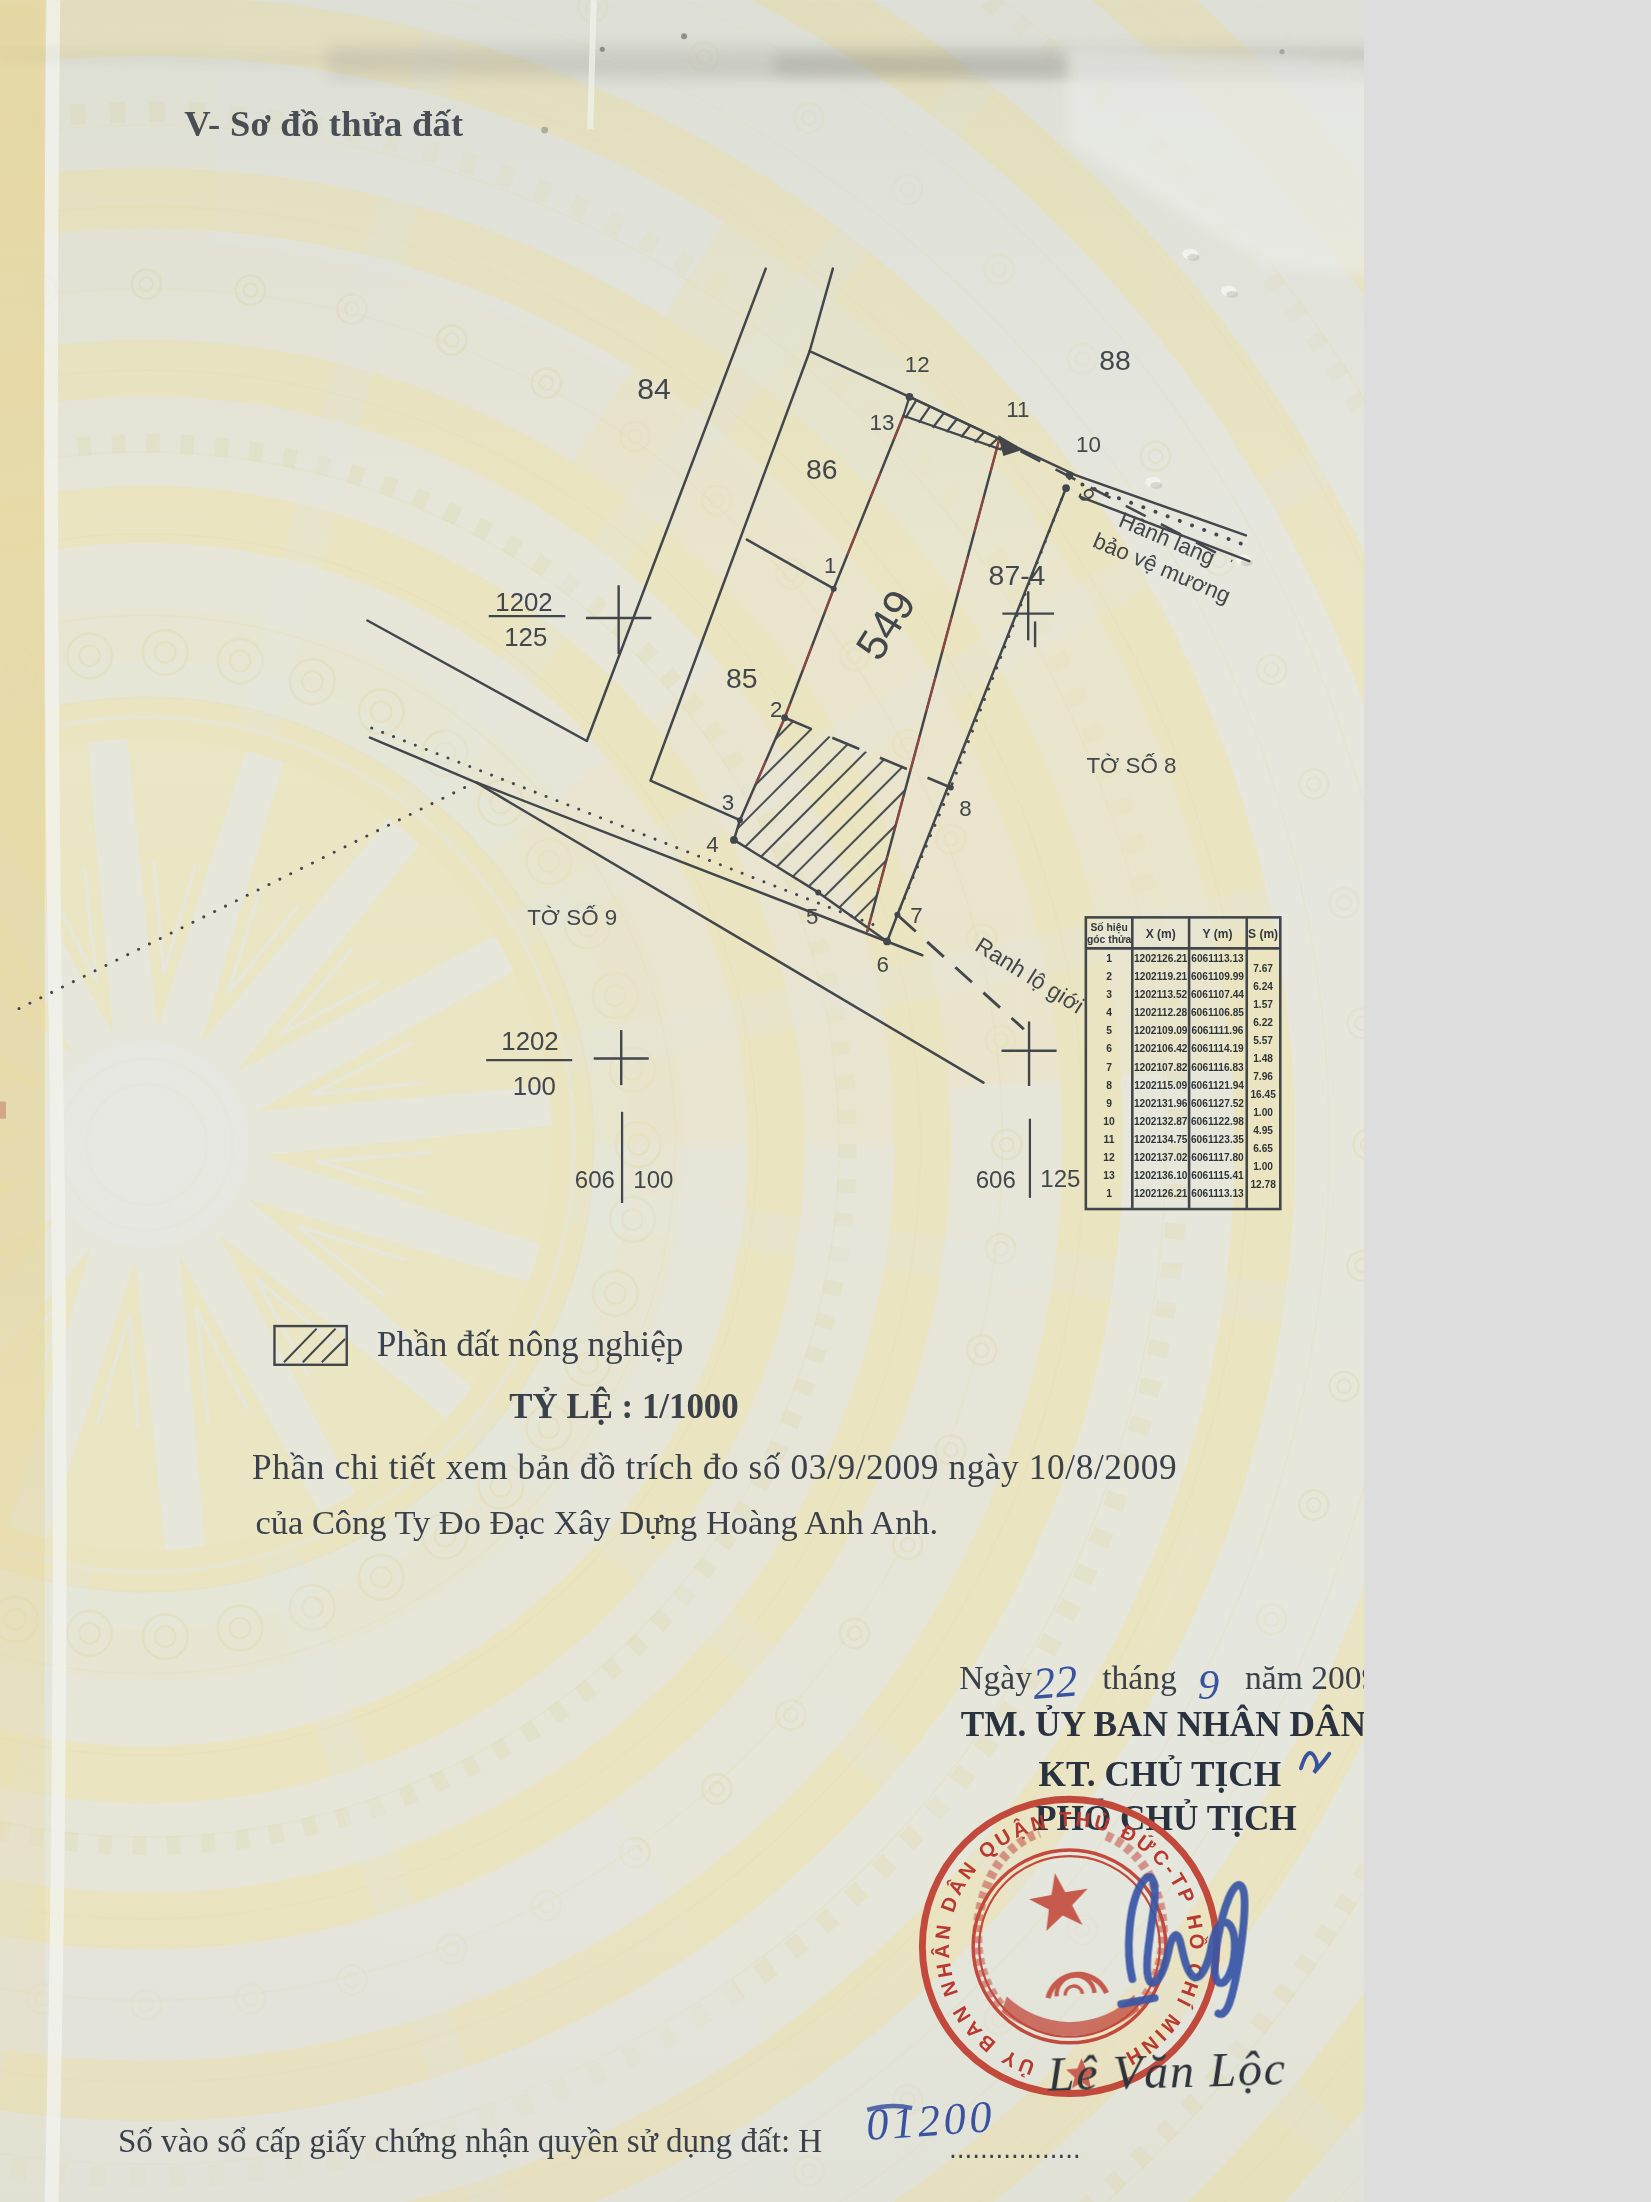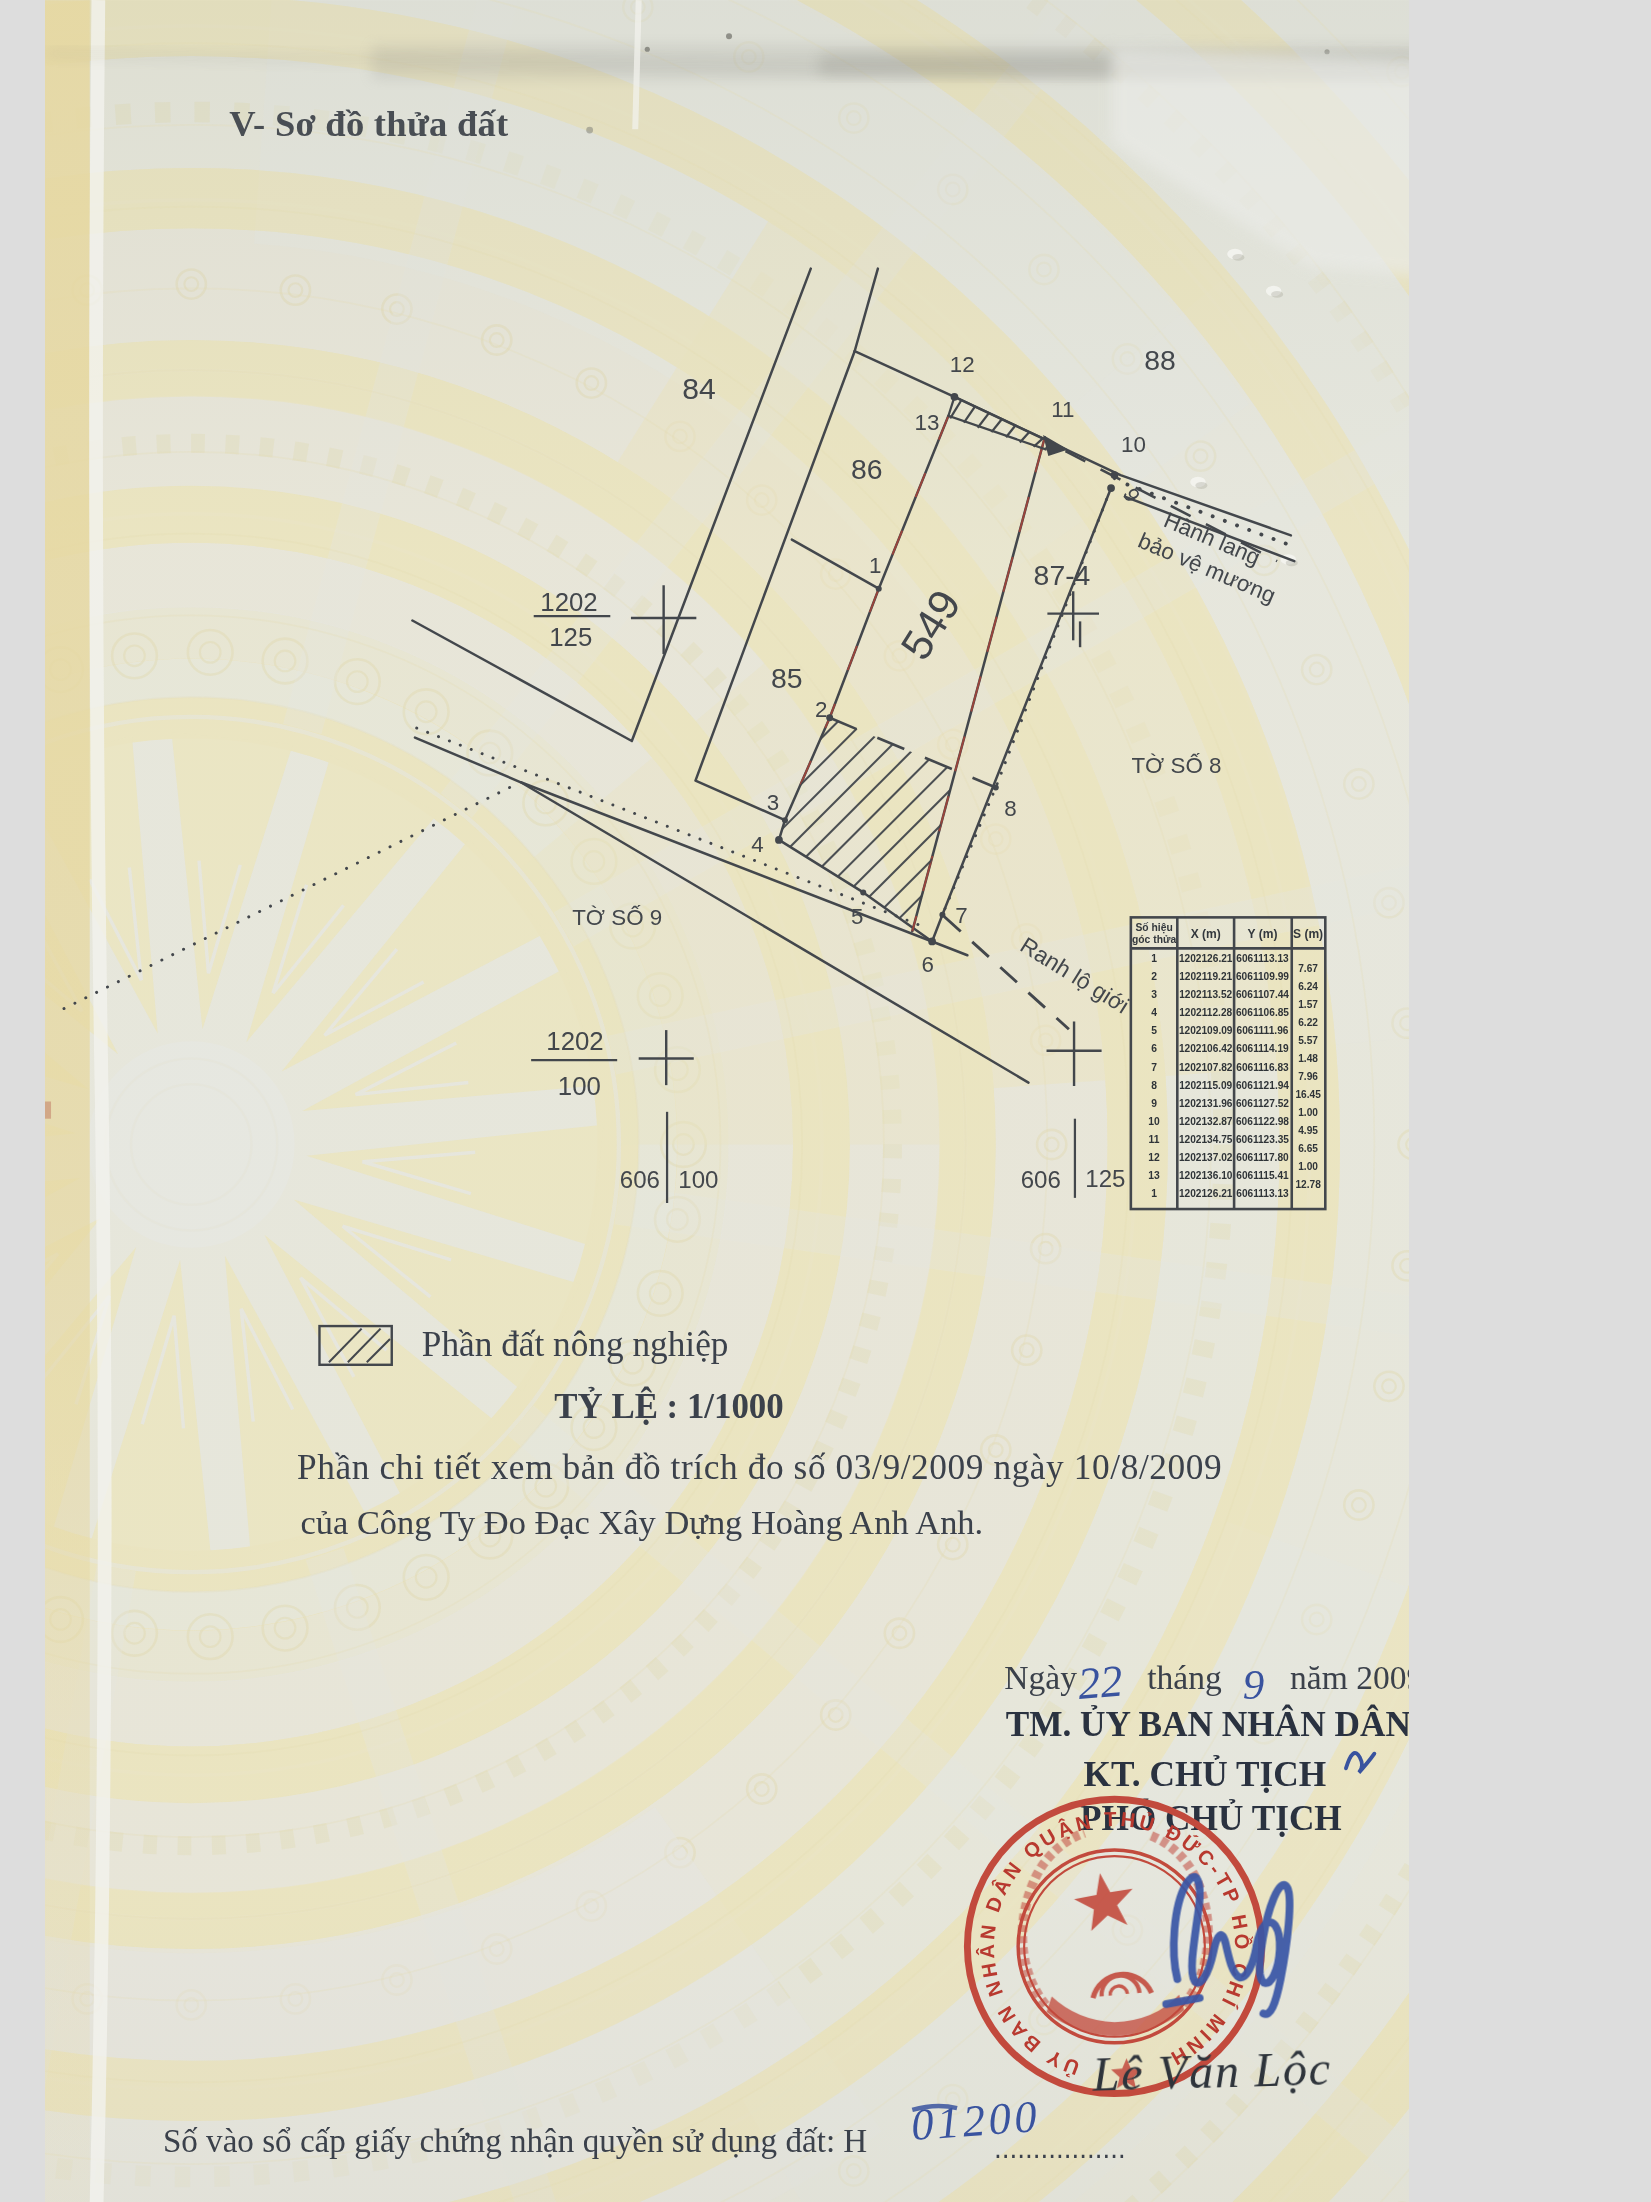--- a/index.html
+++ b/index.html
@@ -1,15 +1,15 @@
 <!DOCTYPE html>
 <html style="font-size:13.8px"><head><meta charset="utf-8">
 <style>
 html,body{margin:0;padding:0;background:#ddd;}
-#page{width:1364px;height:2203px;position:relative;overflow:hidden;margin-left:45px;}
+#page{width:1364px;height:2203px;position:relative;overflow:hidden;}
 </style></head>
 <body>
 <div id="page">
 <svg width="1652" height="2203" viewBox="0 0 1920 2560" xmlns="http://www.w3.org/2000/svg">
 
 <rect width="1920" height="2560" fill="#ece6c2"></rect>
       <circle cx="170" cy="1330" r="120" fill="#e7e8e3" opacity="0.8"></circle>
       <circle cx="170" cy="1330" r="70" fill="none" stroke="#e2d9ac" stroke-width="3" opacity="0.5"></circle>
       <circle cx="170" cy="1330" r="100" fill="none" stroke="#e2d9ac" stroke-width="3" opacity="0.5"></circle>
       <circle cx="170" cy="1330" r="472" fill="#e7e8e3" opacity="0.8"></circle>

